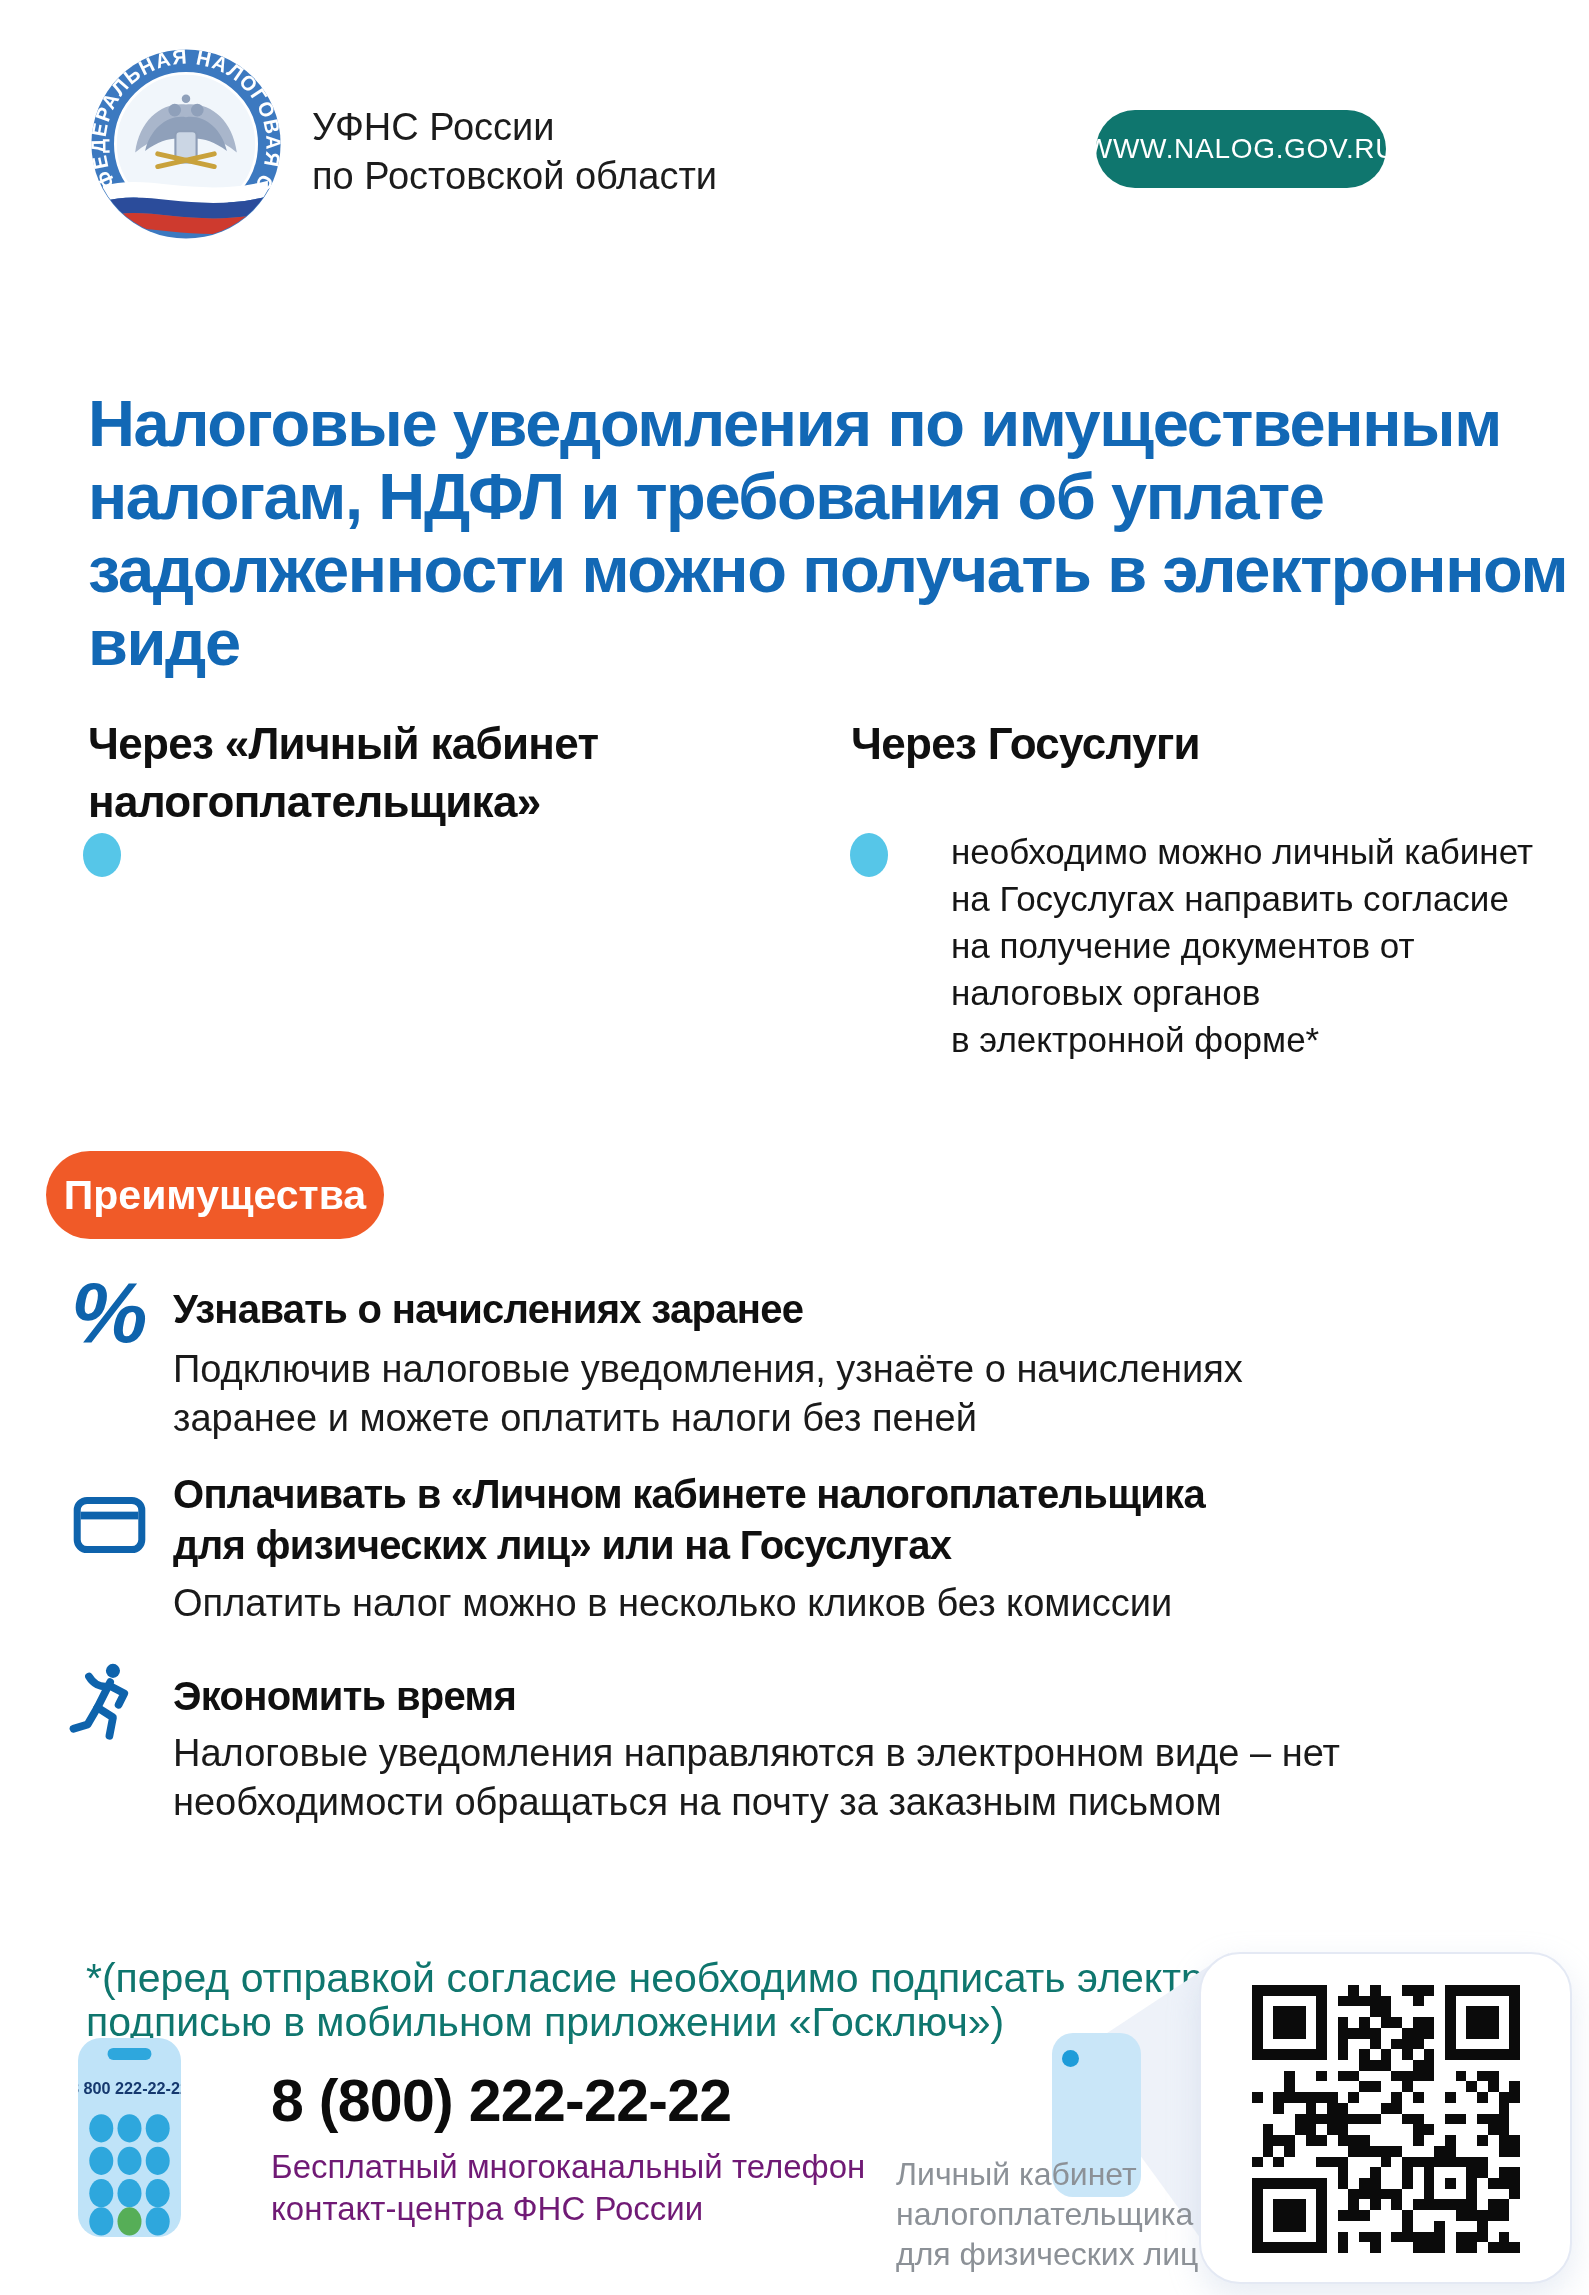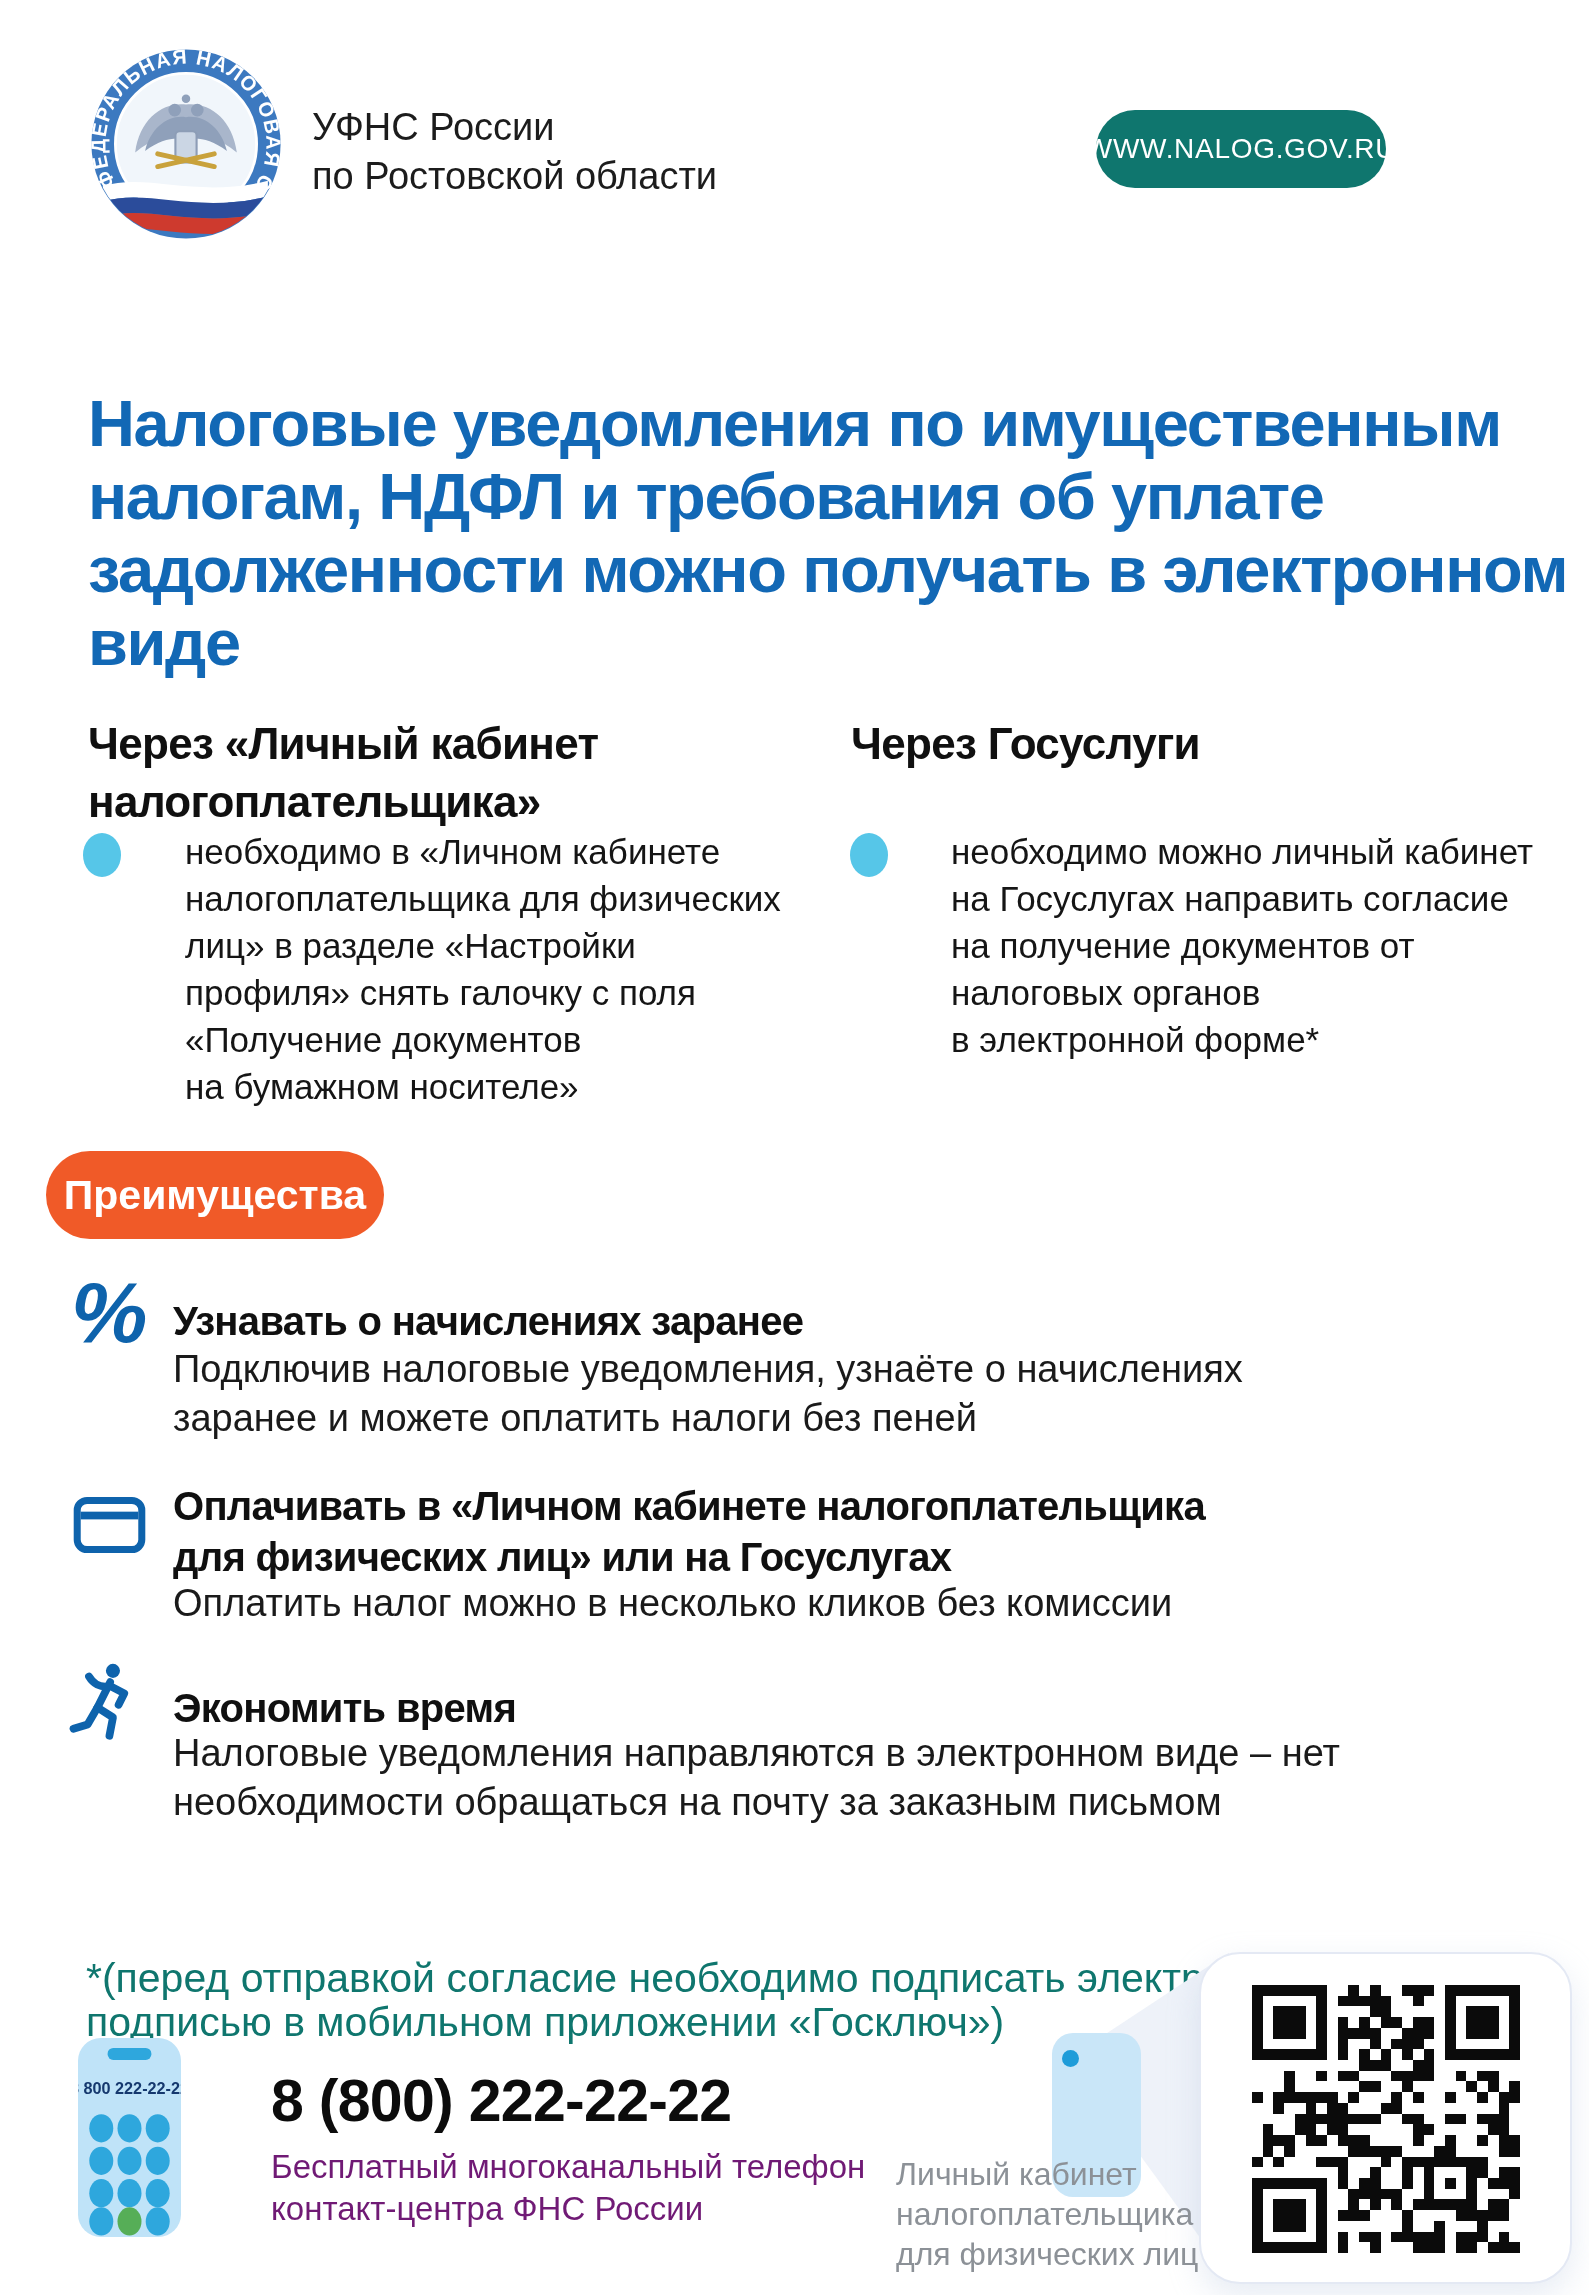--- a/index.html
+++ b/index.html
@@ -28,21 +28,21 @@
   .bullet-text{font-size:35px;line-height:47px;color:#151515;}
 
   
   .badge{
     left:46px;top:1151px;width:338px;height:88px;border-radius:44px;background:#F05A28;
     display:flex;align-items:center;justify-content:center;color:#ffffff;
     font-size:41px;font-weight:700;
   }
 
   
-  .benefit-title{font-size:40px;line-height:51px;font-weight:800;letter-spacing:-0.7px;color:#101010;margin-top:12px;}
+  .benefit-title{font-size:40px;line-height:51px;font-weight:800;letter-spacing:-0.7px;color:#101010;}
   .benefit-text{font-size:38px;line-height:49px;color:#1a1a1a;}
   .percent-glyph{font-size:86px;font-weight:800;font-style:italic;color:#0E63AC;line-height:1;}
 
   
   .footnote{left:86px;top:1956px;font-size:41px;line-height:44px;color:#0f766e;}
 
   
   .phone-number{left:271px;top:2067px;font-size:59px;font-weight:800;letter-spacing:-0.7px;color:#0c0c0c;}
   .phone-caption{left:271px;top:2146px;font-size:33px;line-height:42px;color:#701a75;}
 
@@ -98,26 +98,20 @@
   </div>
 
   <div class="abs headline ml">Налоговые уведомления по имущественным
 налогам, НДФЛ и требования об уплате
 задолженности можно получать в электронном
 виде</div>
 
   <div class="abs method-title ml" style="left:88px;top:715px">Через «Личный кабинет
 налогоплательщика»</div>
   <div class="abs bullet-dot" style="left:83px;top:833px"></div>
-  <div class="abs bullet-text ml" style="left:185px;top:828px;width:636px">необходимо в «Личном кабинете
-налогоплательщика для физических
-лиц» в разделе «Настройки
-профиля» снять галочку с поля
-«Получение документов
-на бумажном носителе»</div>
 
   <div class="abs method-title ml" style="left:851px;top:715px">Через Госуслуги</div>
   <div class="abs bullet-dot" style="left:850px;top:833px"></div>
   <div class="abs bullet-text ml" style="left:951px;top:828px;width:622px">необходимо можно личный кабинет
 на Госуслугах направить согласие
 на получение  документов от
 налоговых органов
 в электронной форме*</div>
 
   <div class="abs badge">

